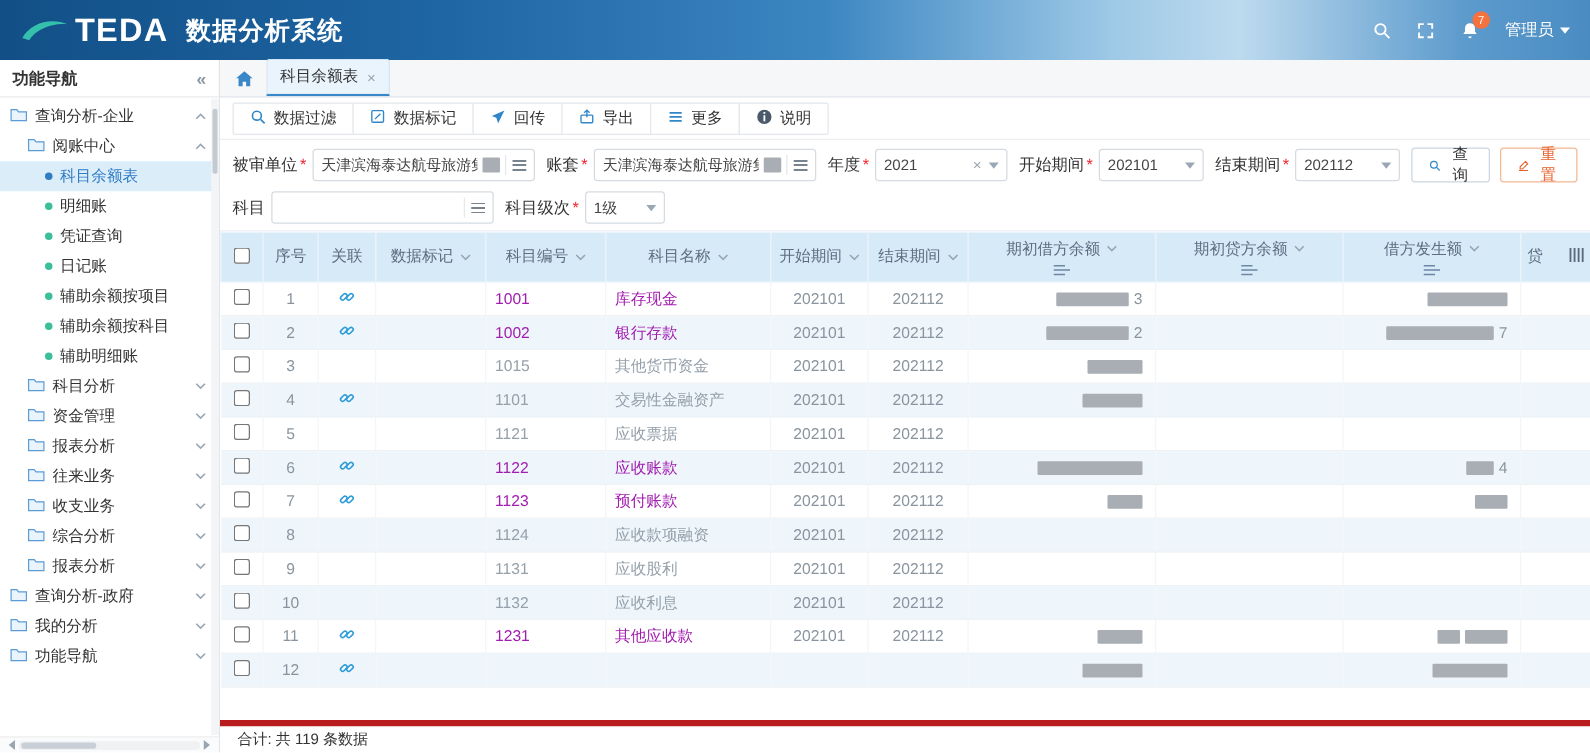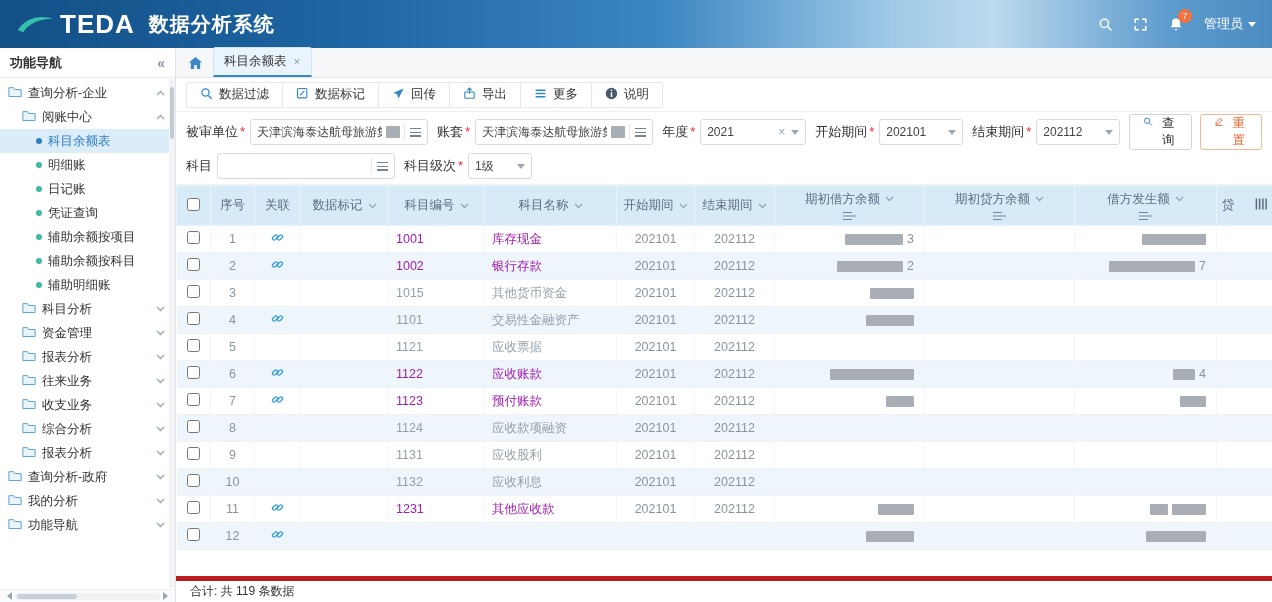--- a/index.html
+++ b/index.html
@@ -66,21 +66,21 @@
   .req{color:#f5222d;margin-left:2px}
   .fbox{height:26px;border:1px solid #d5dbe1;border-radius:3px;background:#fff;display:flex;align-items:center;
     padding:0 6px;font-size:12px;color:#444;cursor:pointer}
   .fbox .val{overflow:hidden;white-space:nowrap;flex:1}
   .w178{width:178px}.w106{width:106px}.w84{width:84px}.w72{width:64px}
   .picker{border-left:1px solid #e4e9ee;padding-left:5px;margin-left:4px;display:inline-flex;align-items:center;height:16px}
   .bars3{width:11px;height:9px;background:repeating-linear-gradient(to bottom,#77848f 0 1.4px,transparent 1.4px 3.6px)}
   .caret-dn{width:0;height:0;border:4px solid transparent;border-top:5px solid #9aa7b5;margin-left:6px;margin-top:4px;flex:0 0 auto}
   .tagx{color:#98a4af;font-size:12px;margin-left:5px;cursor:pointer}
   .factions{margin-left:auto;display:flex;gap:8px}
-  .btn-query,.btn-reset{display:inline-flex;align-items:flex-start;gap:6px;height:36px;padding:0 13px;border-radius:3px;
+  .btn-query,.btn-reset{display:inline-flex;align-items:center;gap:6px;height:28px;padding:0 13px;border-radius:3px;
     background:#fff;font-size:12.5px;cursor:pointer}
   .btn-query{border:1px solid #ccd6df;color:#333}
   .btn-reset{border:1px solid #f3b894;color:#e8622d}
 
   
   .grid-wrap{flex:1;overflow:hidden;position:relative}
   table{border-collapse:collapse;table-layout:fixed;width:1096px;font-size:12.5px}
   thead th{background:#d7eaf8;color:#5c6e80;font-weight:normal;height:40px;border:1px solid #e9f3fb;padding:2px 4px;vertical-align:middle}
   .hline{display:flex;align-items:center;justify-content:center;gap:5px}
   .hcaret{display:inline-flex;cursor:pointer}
@@ -171,25 +171,25 @@
         <div class="nav-item lvl2 selected">
           <span class="dot"></span>
           <span class="label">科目余额表</span>
         </div>
         <div class="nav-item lvl2">
           <span class="dot"></span>
           <span class="label">明细账</span>
         </div>
         <div class="nav-item lvl2">
           <span class="dot"></span>
-          <span class="label">日记账</span>
+          <span class="label">凭证查询</span>
         </div>
         <div class="nav-item lvl2">
           <span class="dot"></span>
-          <span class="label">凭证查询</span>
+          <span class="label">日记账</span>
         </div>
         <div class="nav-item lvl2">
           <span class="dot"></span>
           <span class="label">辅助余额按项目</span>
         </div>
         <div class="nav-item lvl2">
           <span class="dot"></span>
           <span class="label">辅助余额按科目</span>
         </div>
         <div class="nav-item lvl2">

